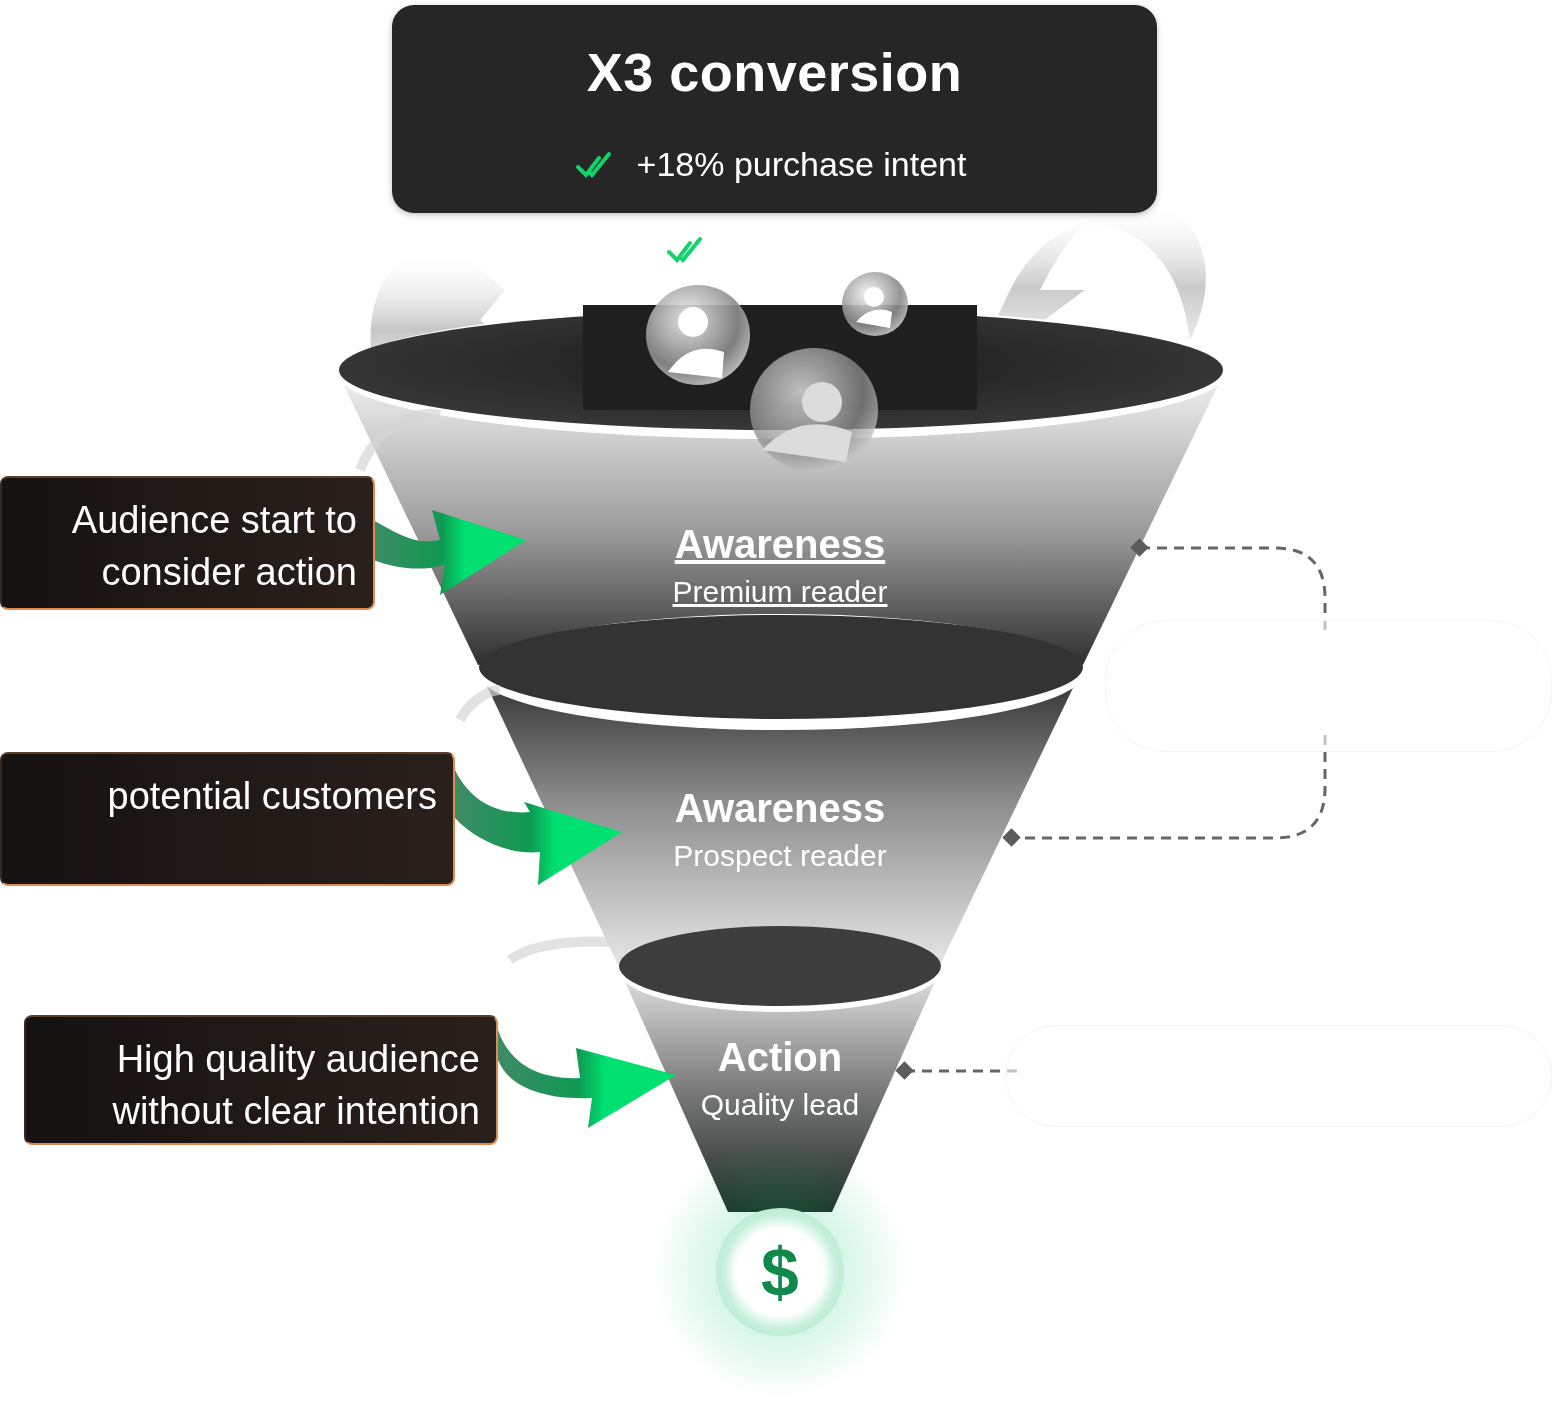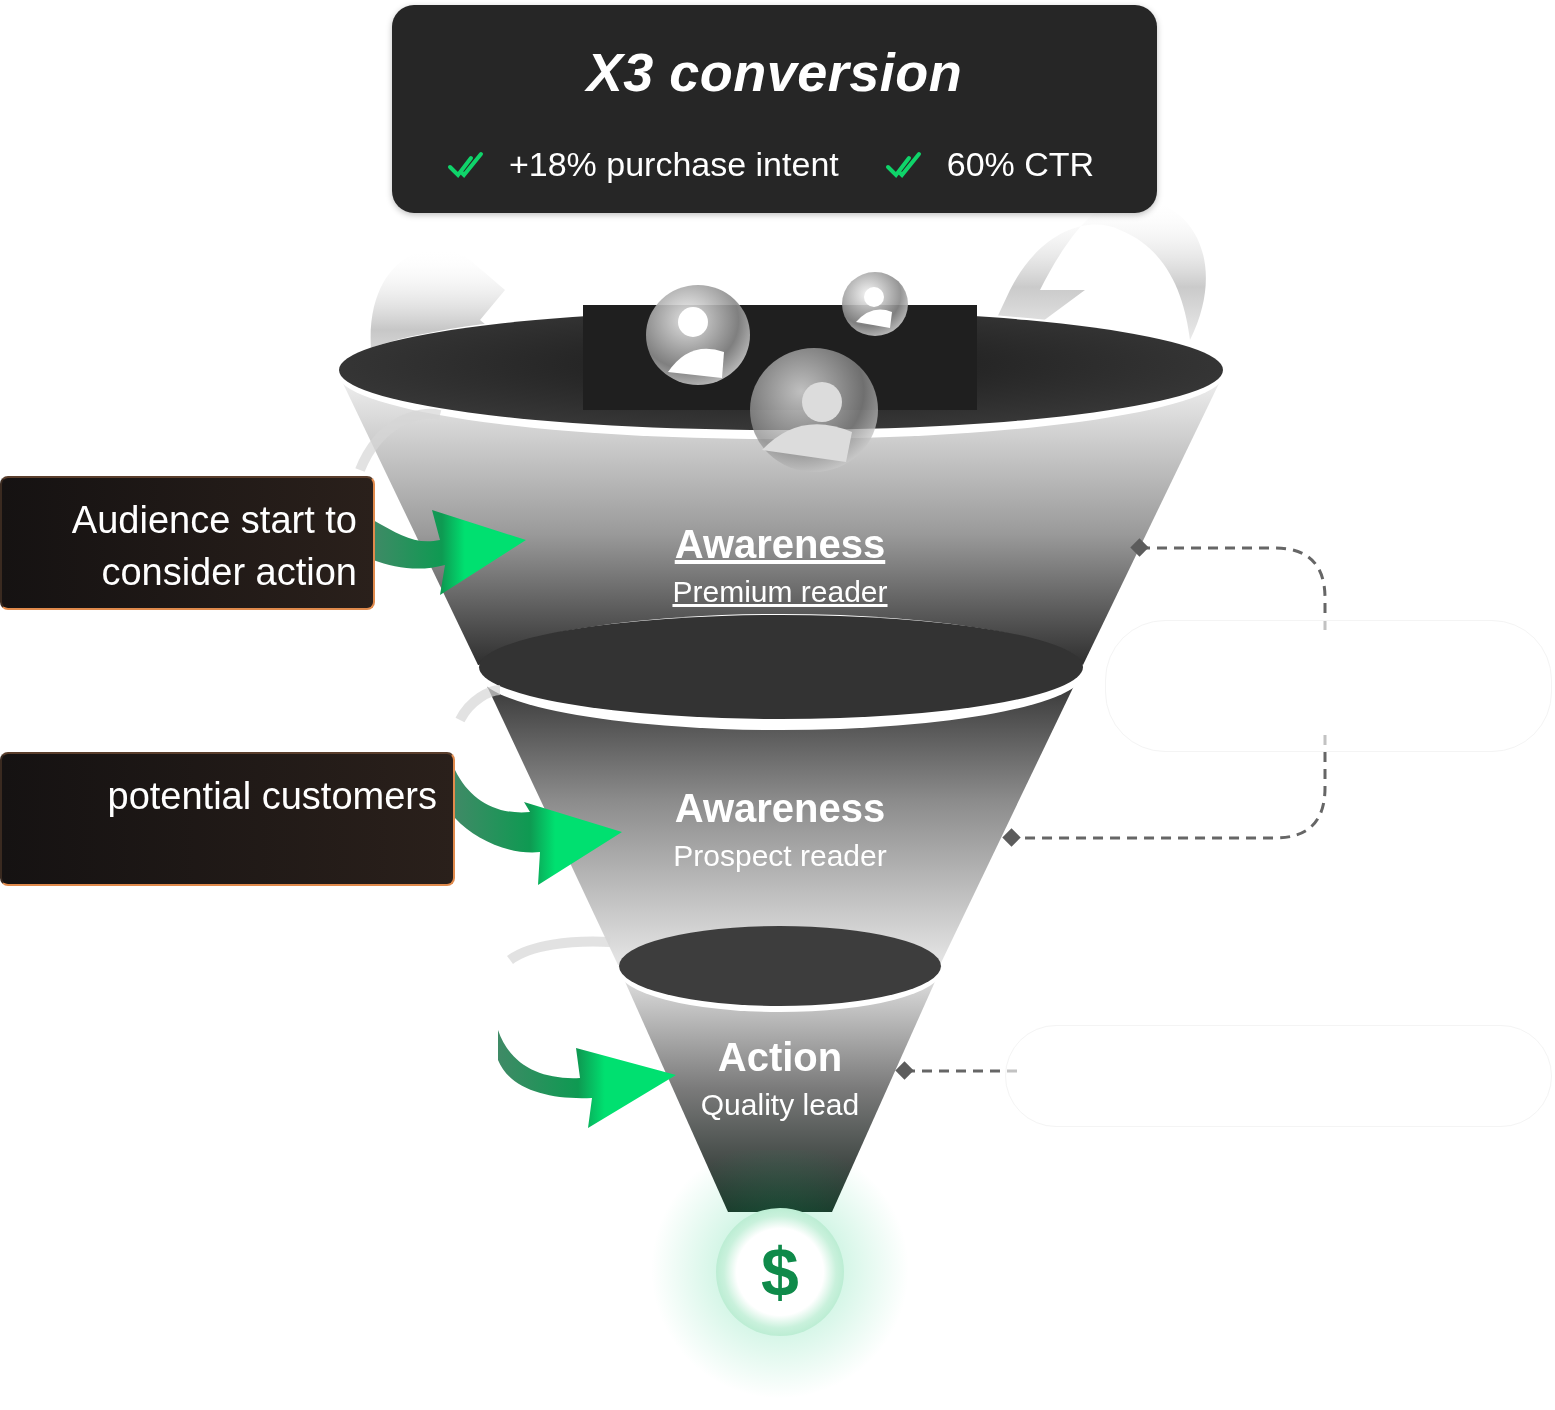--- a/index.html
+++ b/index.html
@@ -8,25 +8,25 @@
   #stage { position: absolute; left: 0; top: 0; width: 1555px; height: 1410px; }
 
   
   .headline {
     position: absolute; left: 392px; top: 5px; width: 765px; height: 208px;
     background: #262626; border-radius: 22px; color: #fff;
     box-shadow: 0 2px 6px rgba(0,0,0,0.25);
   }
   .headline .title {
     position: absolute; left: 0; right: 0; top: 36px; text-align: center;
-    font-size: 54px; font-weight: bold; letter-spacing: 0.5px; font-style: italic;
+    font-size: 54px; font-weight: bold; letter-spacing: 0.5px;
   }
   .headline .metrics {
     position: absolute; left: 0; right: 8px; top: 140px;
-    display: flex; justify-content: center; gap: 46px; align-items: center;
+    display: flex; justify-content: center; gap: 46px; align-items: center; flex-direction: column;
   }
   .metric { display: flex; align-items: center; gap: 16px; font-size: 34px; }
   .metric svg { width: 46px; height: 30px; }
 
   
   .note {
     position: absolute; background: linear-gradient(90deg, #151212 0%, #2a201b 100%);
     border: 2px solid #e08a4c; border-left-color: #3a2a20; border-top-color: #5a3e2c;
     border-radius: 8px; color: #fff; font-size: 38px; line-height: 52px;
     text-align: right; padding: 16px 16px 18px 20px; box-sizing: border-box;
@@ -193,18 +193,22 @@
     <div class="sub">Quality lead</div>
   </div>
 
   <div class="note" style="left:0;top:476px;width:375px;height:134px;">
     <span>Audience start to</span>
     <span>consider action</span>
   </div>
   <div class="note" style="left:0;top:752px;width:455px;height:134px;">
     <span>potential customers</span>
   </div>
+  <div class="note" style="left:24px;top:1015px;width:474px;height:130px;">
+    <span>High quality audience</span>
+    <span>without clear intention</span>
+  </div>
 
   <div class="coin-glow"></div>
   <div class="coin">
     <span class="dollar">$</span>
   </div>
 </div>
 
 </body></html>

